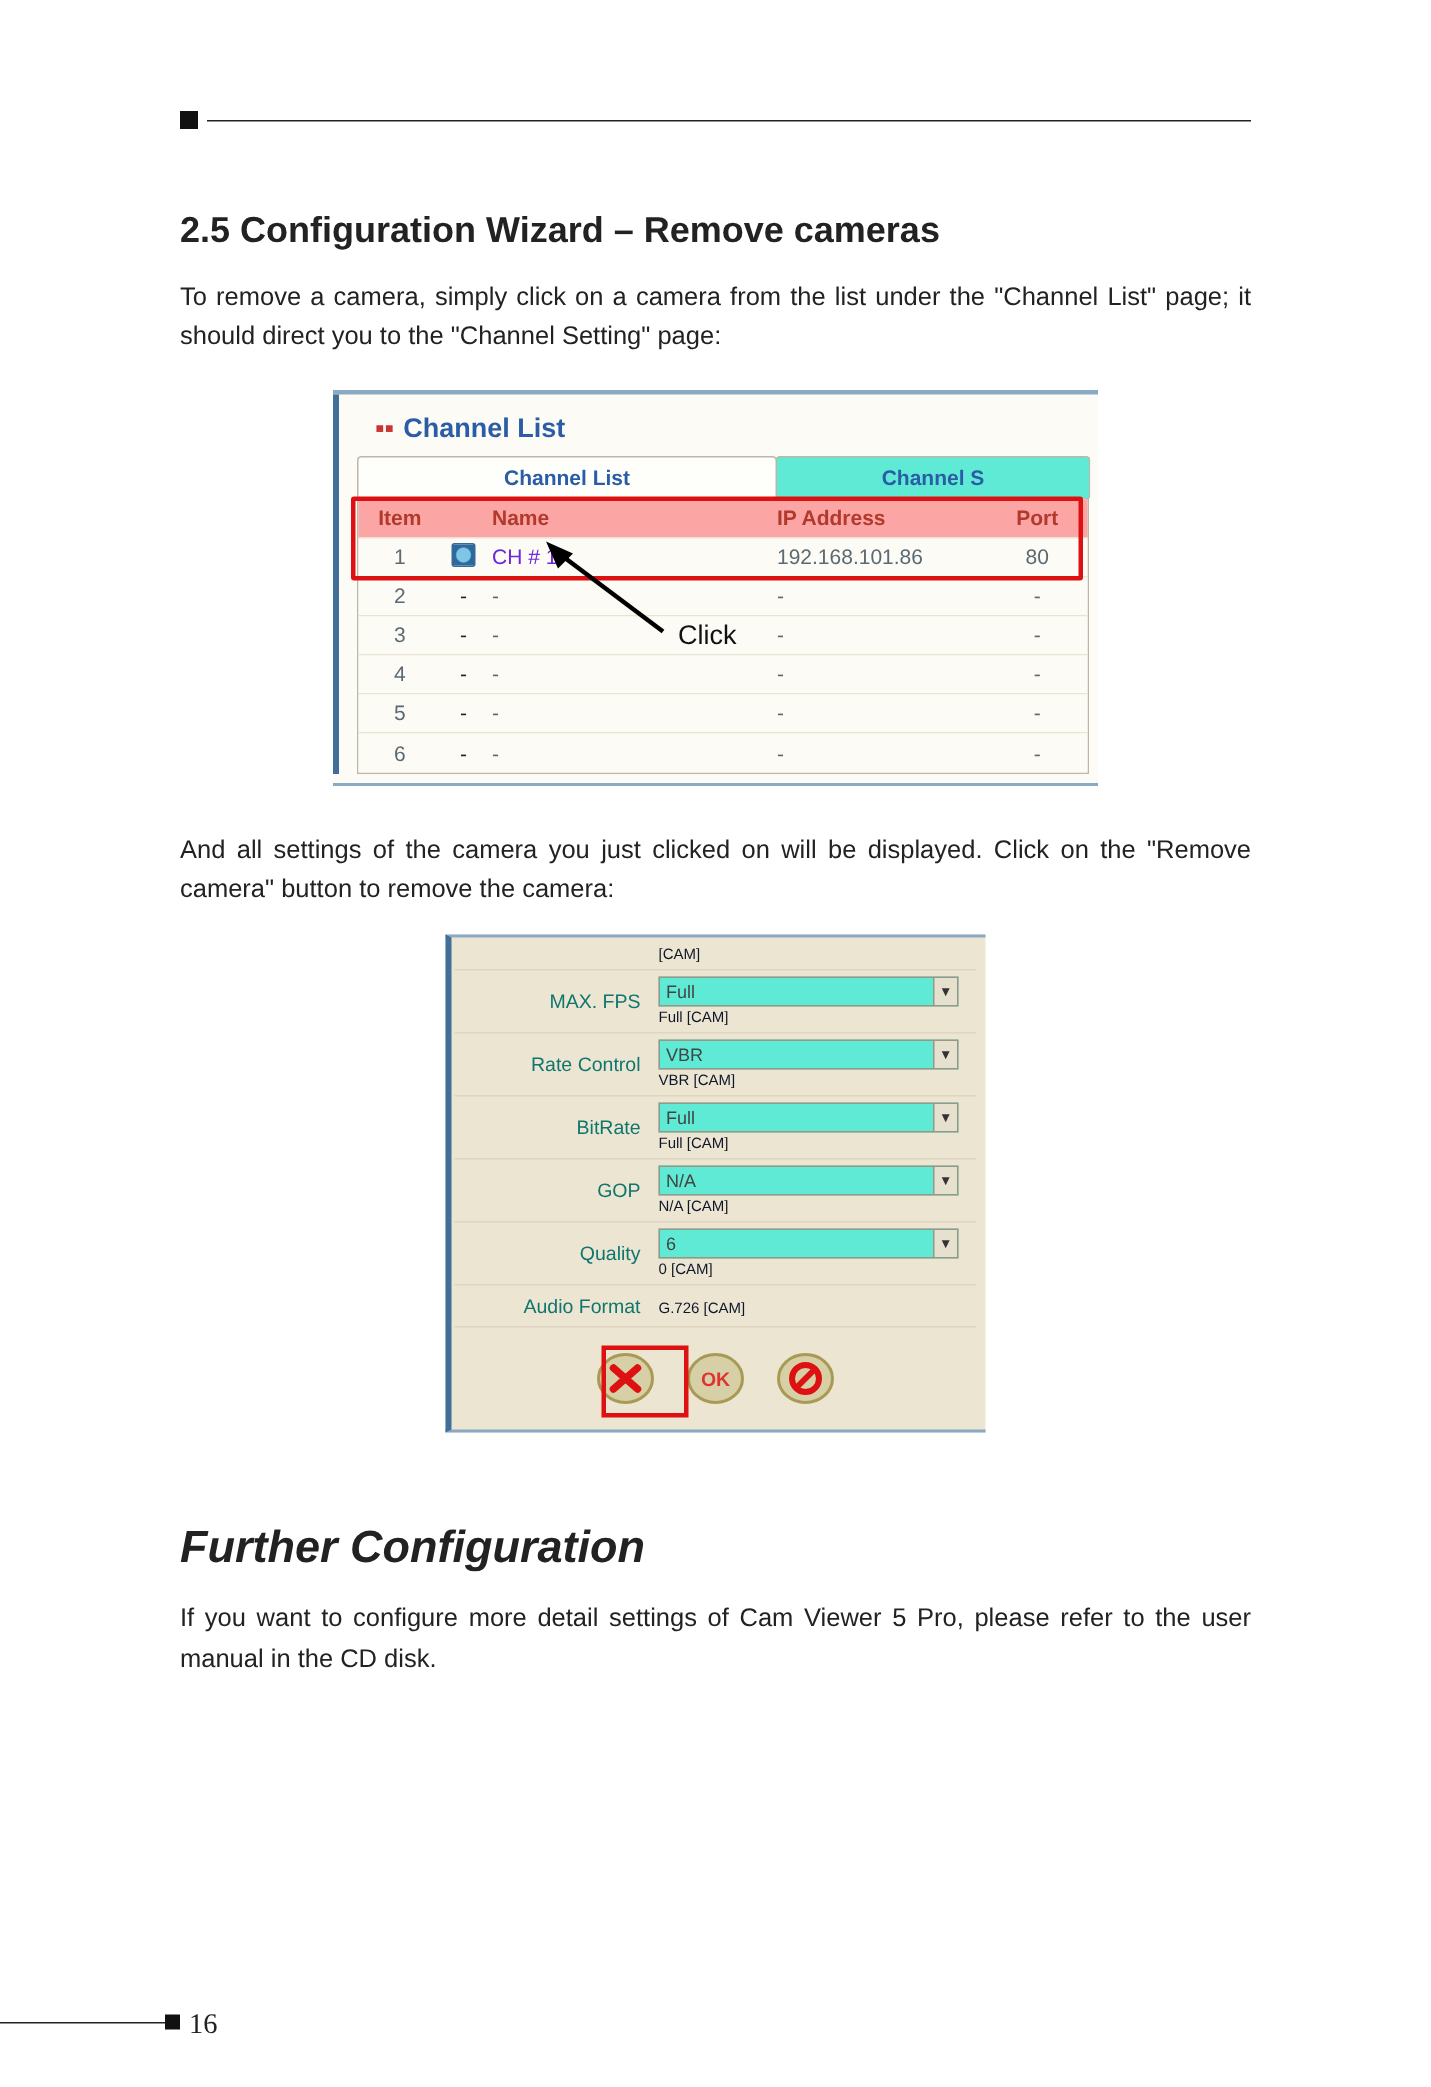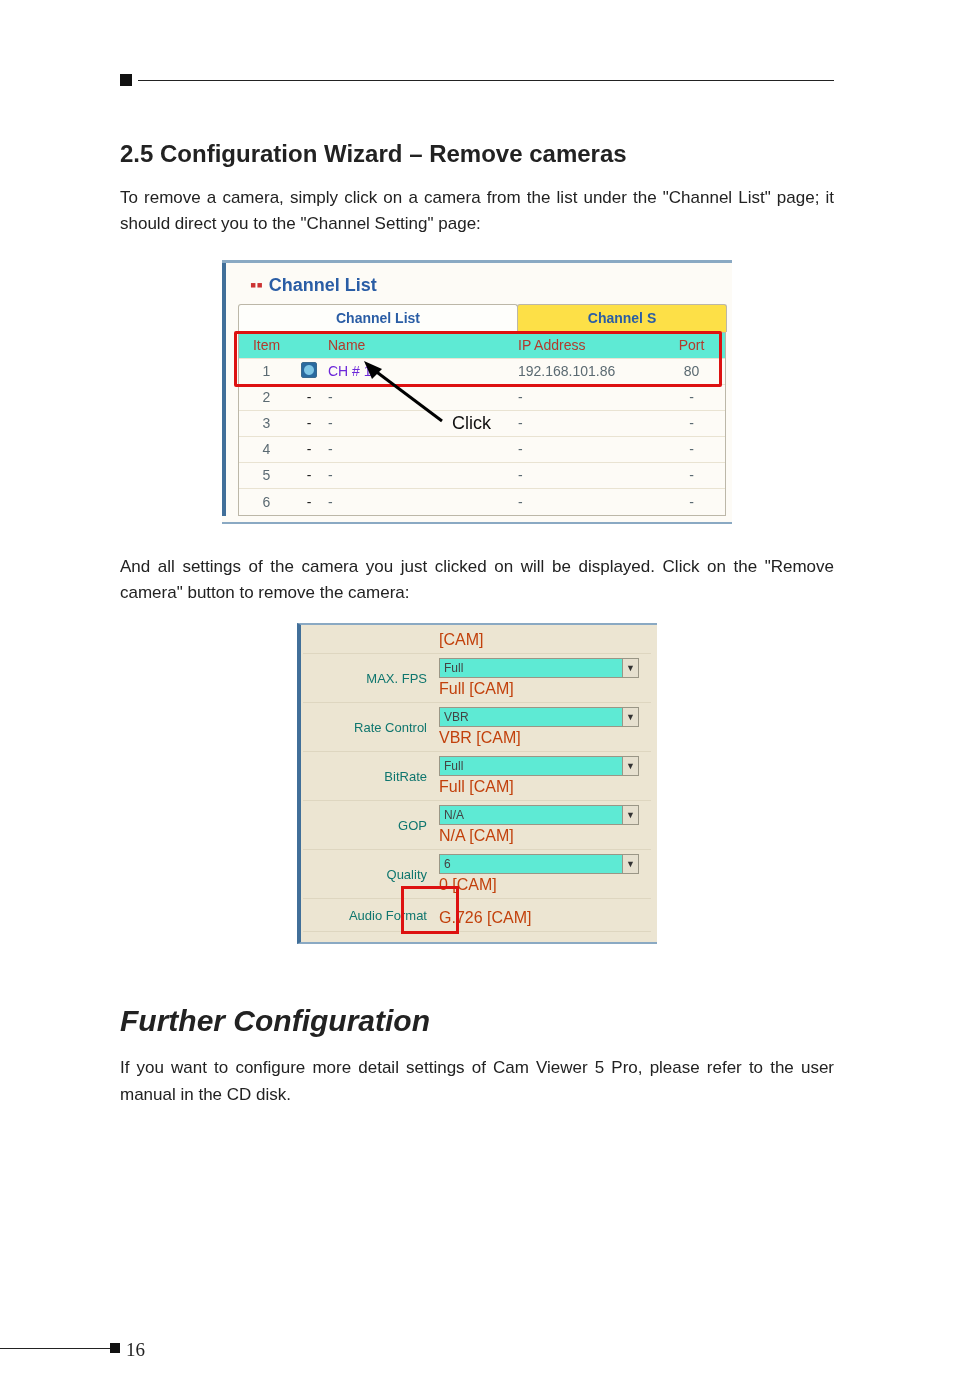--- a/index.html
+++ b/index.html
@@ -90,43 +90,43 @@
     border-radius: 3px 3px 0 0;
     display: flex;
     align-items: center;
     justify-content: center;
     font-weight: bold;
     color: #2a5da5;
     cursor: pointer;
   }
   .tab2 {
     width: 210px;
-    background: #fde047;
+    background: #5eead4;
     color: #2a5da5;
     margin-left: -1px;
     text-align: right;
   }
   .grid {
     margin: 0 6px 6px 12px;
     border: 1px solid #bcb7a8;
     border-top: 1px solid #bcb7a8;
     font-family: Tahoma, Arial, sans-serif;
     font-size: 14px;
   }
   .grid-row {
     display: flex;
     height: 26px;
     align-items: center;
     border-bottom: 1px solid #e9e3d2;
     background: #fdfbf6;
   }
   .grid-header {
-    background: #5eead4;
+    background: #fca5a5;
     color: #b23a2d;
-    font-weight: normal;
+    font-weight: bold;
     align-items: center;
   }
   .c-item { width: 55px; text-align: center; }
   .c-icon { width: 30px; text-align: center; }
   .c-name { width: 190px; padding-left: 4px; }
   .c-ip   { width: 150px; padding-left: 4px; }
   .c-port { width: 55px; text-align: center; }
   .grid-header .c-item,
   .grid-header .c-name,
   .grid-header .c-ip,
@@ -199,21 +199,21 @@
   }
   .combo span { flex:1; padding-left:4px; font-size:12px; line-height:18px;}
   .combo .dd {
     width: 16px;
     height: 18px;
     background: #e6e0cf;
     border-left: 1px solid #9a9686;
     display:flex;align-items:center;justify-content:center;
     font-size:9px;color:#333;
   }
-  .sub { font-size:16px; color:#c2410c; padding-top:2px;}
+  .sub { font-size:10px; color:#0f172a; padding-top:2px;}
   .btn-row {
     display:flex;
     gap: 14px;
     justify-content:center;
     align-items:center;
     padding: 14px 0 4px 0;
   }
   .round-btn {
     width: 46px; height: 40px;
     display:flex;align-items:center;justify-content:center;
@@ -405,20 +405,42 @@
       </div>
     </div>
 
     <div class="srow">
       <div class="slabel">Audio Format</div>
       <div class="sval">
         <div class="sub" style="padding-top:6px;">G.726 [CAM]</div>
       </div>
     </div>
 
+    <div class="btn-row">
+      <div class="round-btn">
+        <svg width="44" height="38">
+          <ellipse cx="22" cy="19" rx="18" ry="16" fill="#d7cfa6" stroke="#a89a55" stroke-width="2"></ellipse>
+          <line x1="14" y1="12" x2="30" y2="26" stroke="#d11" stroke-width="5" stroke-linecap="round"></line>
+          <line x1="30" y1="12" x2="14" y2="26" stroke="#d11" stroke-width="5" stroke-linecap="round"></line>
+        </svg>
+      </div>
+      <div class="round-btn">
+        <svg width="44" height="38">
+          <ellipse cx="22" cy="19" rx="18" ry="16" fill="#d7cfa6" stroke="#a89a55" stroke-width="2"></ellipse>
+          <text x="22" y="24" text-anchor="middle" font-family="Arial" font-weight="bold" font-size="13" fill="#d33">OK</text>
+        </svg>
+      </div>
+      <div class="round-btn">
+        <svg width="44" height="38">
+          <ellipse cx="22" cy="19" rx="18" ry="16" fill="#d7cfa6" stroke="#a89a55" stroke-width="2"></ellipse>
+          <circle cx="22" cy="19" r="9" fill="none" stroke="#d11" stroke-width="4"></circle>
+          <line x1="15" y1="26" x2="29" y2="12" stroke="#d11" stroke-width="4"></line>
+        </svg>
+      </div>
+    </div>
 
     <div class="red-sel" style="left:100px; bottom:8px; width:58px; height:48px;"></div>
   </div>
 
   <h1 class="h1">Further Configuration</h1>
   <p class="body-text">If you want to configure more detail settings of Cam Viewer 5 Pro, please refer to the user manual in the CD disk.</p>
 
 </div>
 
 <div class="footer">

